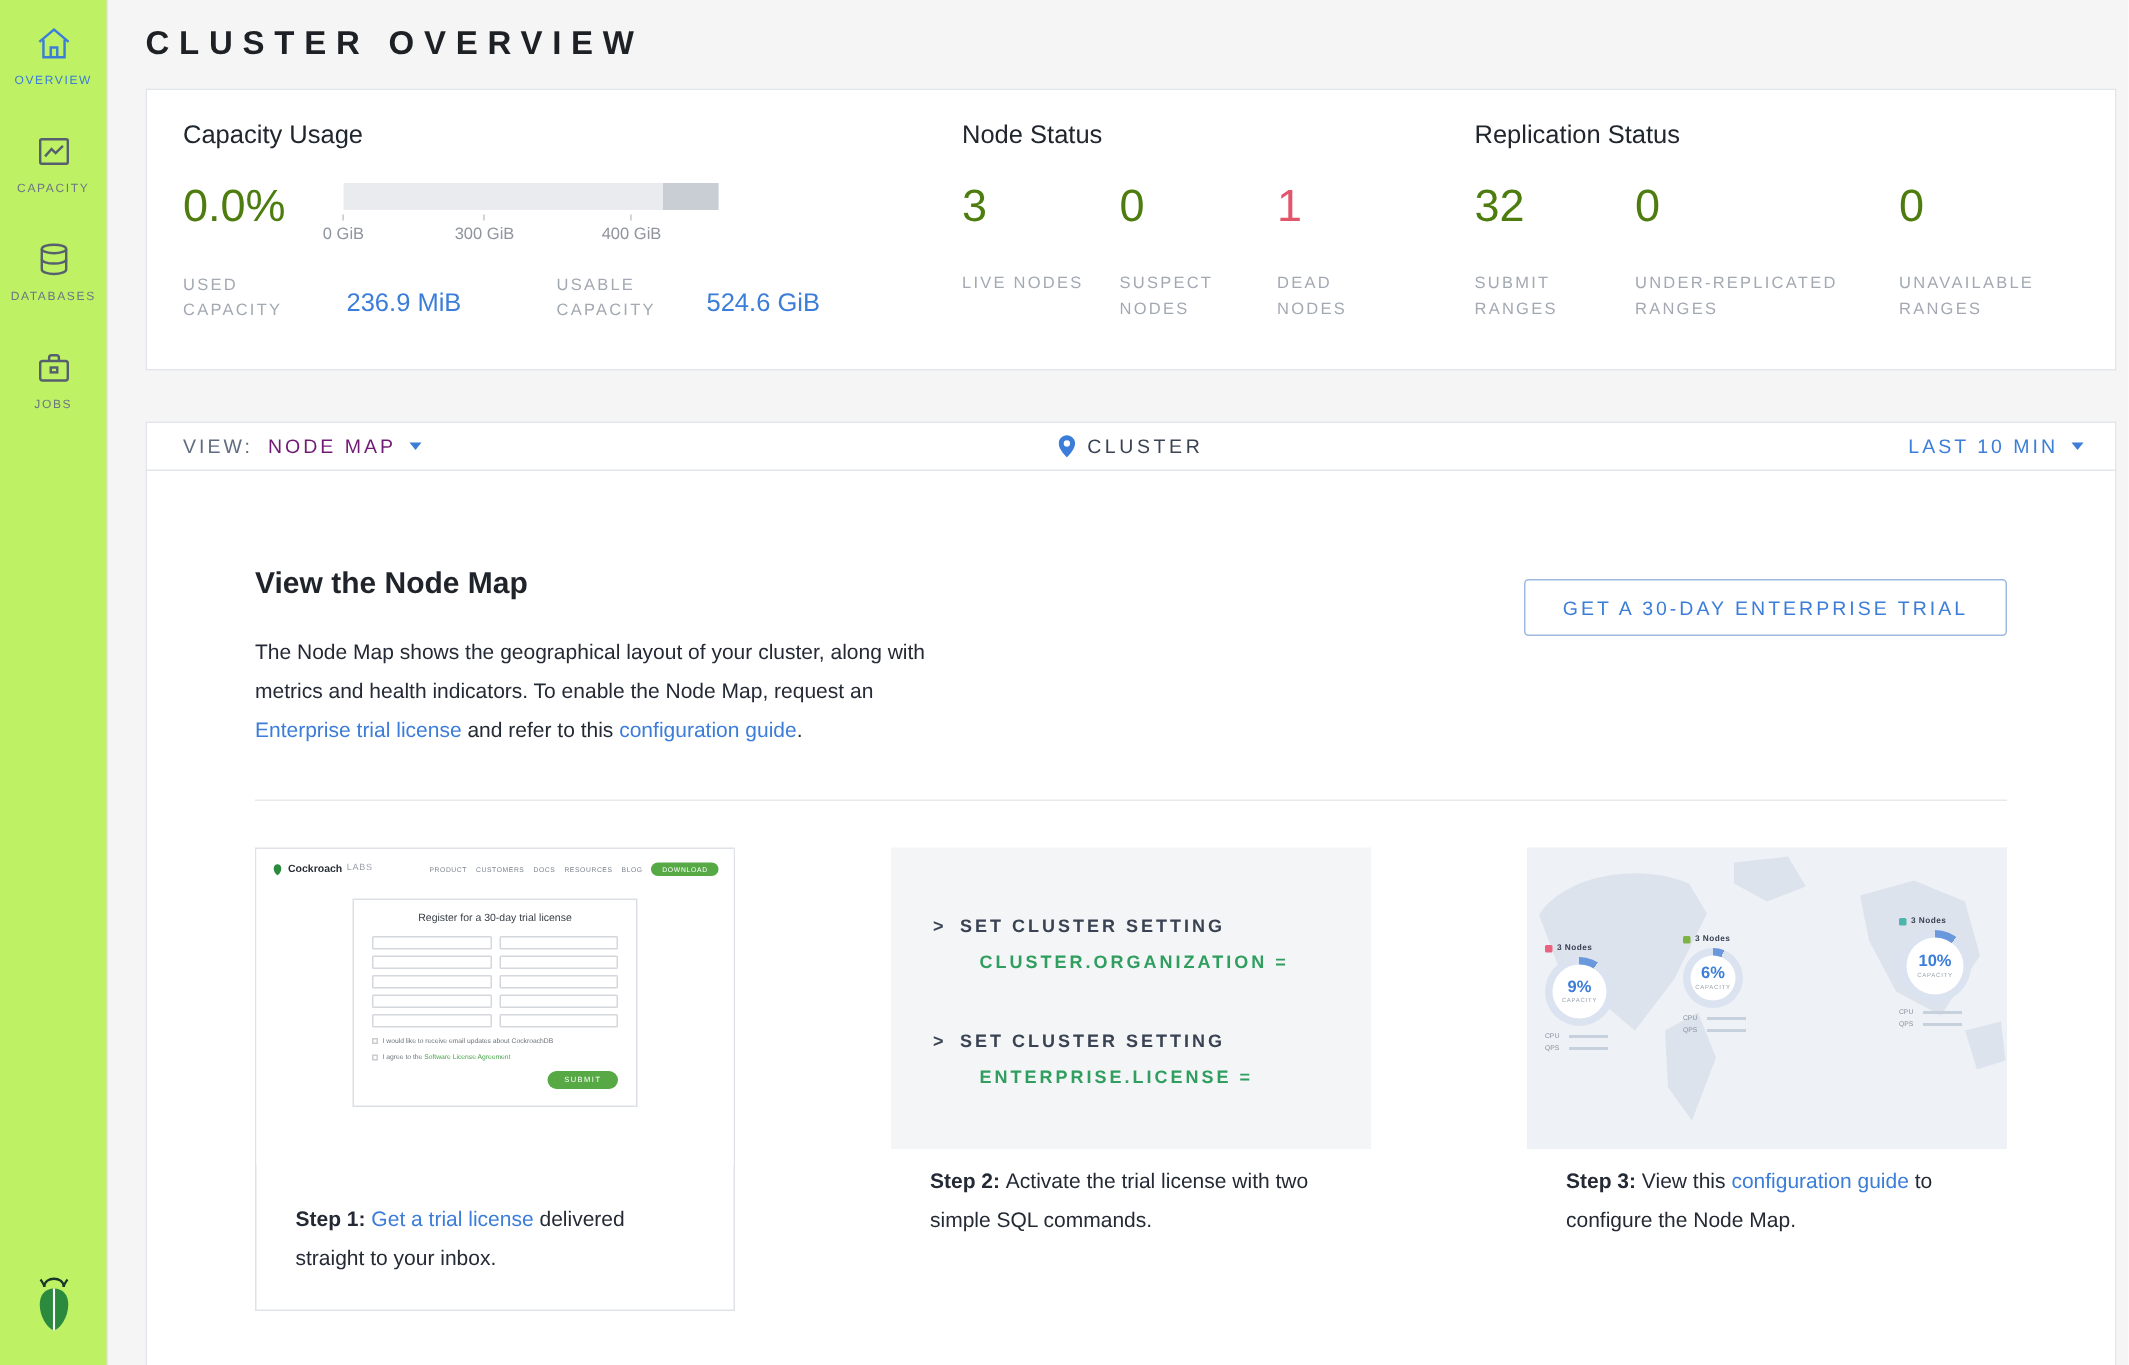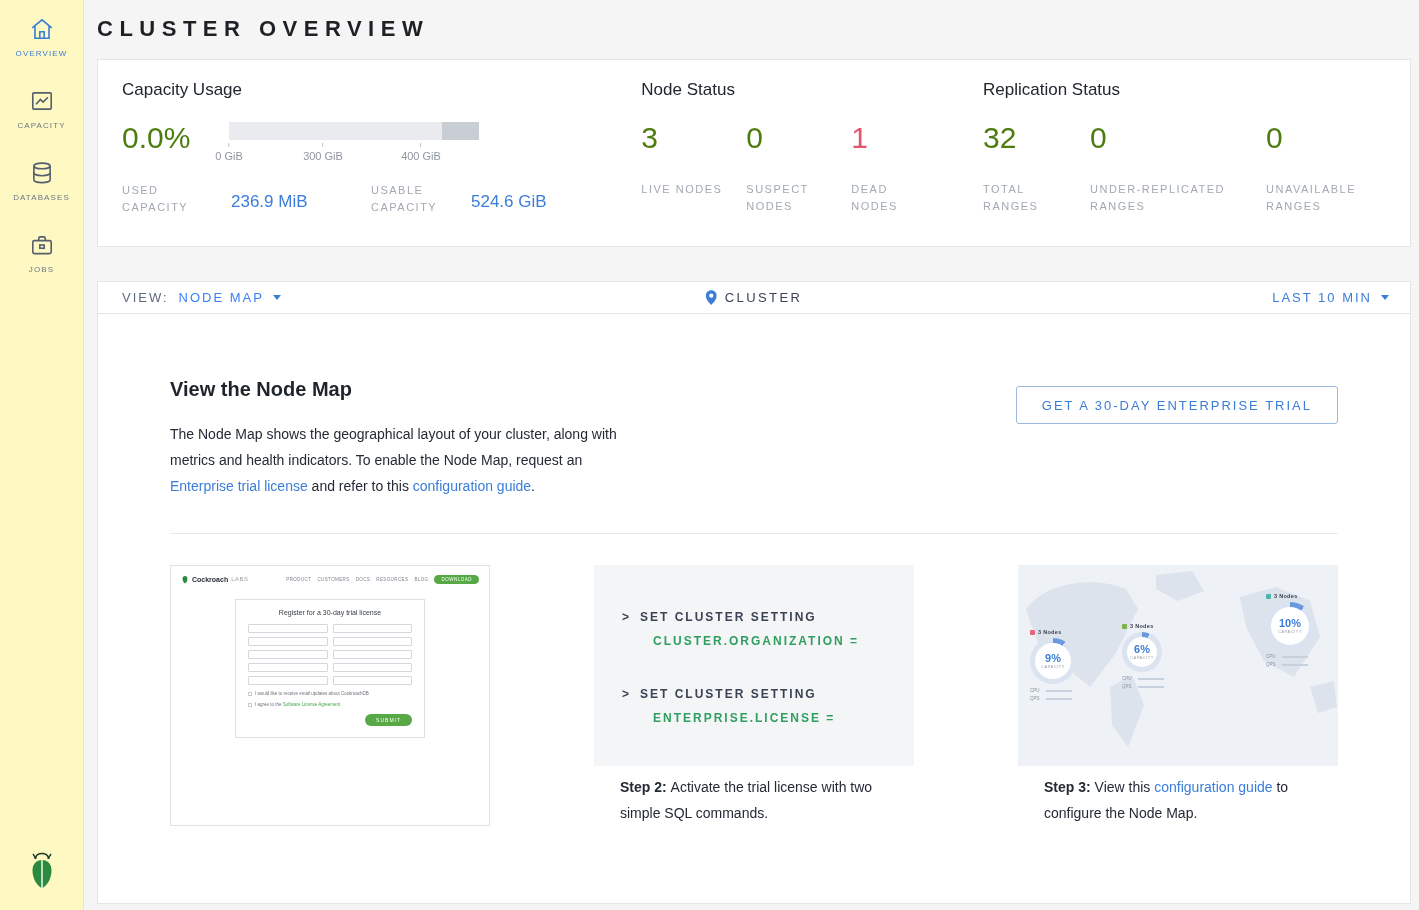--- a/index.html
+++ b/index.html
@@ -3,22 +3,22 @@
 <meta charset="utf-8">
 <style>
   * { box-sizing: border-box; }
   body {
     margin: 0; width: 1419px; height: 910px; overflow: hidden;
     background: #f5f5f5; color: #242a35;
     font-family: "Liberation Sans", "DejaVu Sans", sans-serif;
   }
   
   .sidebar {
-    position: fixed; left: 0; top: 0; width: 84px; height: 910px;
-    background: #fef9c3; border-right: 1px solid #e4e4e4;
+    position: fixed; left: 0; top: 0; width: 72px; height: 910px;
+    background: #bef264; border-right: 1px solid #e4e4e4;
     display: flex; flex-direction: column; align-items: center; padding-top: 16px;
   }
   .nav-item { display: flex; flex-direction: column; align-items: center; width: 68px; margin-bottom: 30px; color: #565f6e; cursor: pointer; }
   .nav-item .nav-label { font-size: 8px; letter-spacing: 1.1px; margin-top: 7px; color: #6c7584; }
   .nav-item.active, .nav-item.active .nav-label { color: #3b7dd8; }
   .nav-icon { width: 26px; height: 26px; }
   .logo { margin-top: auto; margin-bottom: 16px; }
   
   .content { margin-left: 68px; padding: 0 8px 10px 29px; }
   .page-title { font-size: 22px; font-weight: 700; letter-spacing: 6.5px; margin: 16px 0 17px; color: #1d2126; }
@@ -51,21 +51,21 @@
   .repl-section .c1 { width: 107px; } .repl-section .c1 .stat-label { width: 90px; }
   .repl-section .c2 { width: 176px; } .repl-section .c2 .stat-label { width: 162px; }
   .repl-section .c3 { width: 120px; } .repl-section .c3 .stat-label { width: 110px; }
   
   .view-bar {
     margin-top: 34px; background: #fff; border: 1px solid #e2e5e9; height: 33px;
     display: flex; align-items: center; padding: 0 21px 0 24px; position: relative;
     font-size: 13px; letter-spacing: 2px;
   }
   .vb-left { display: flex; align-items: center; color: #5f6b80; }
-  .vb-dropdown { color: #3b82f6; margin-left: 10px; display: flex; align-items: center; cursor: pointer; text-align: center; }
+  .vb-dropdown { color: #701a75; margin-left: 10px; display: flex; align-items: center; cursor: pointer; text-align: center; }
   .caret { width: 0; height: 0; border-left: 4px solid transparent; border-right: 4px solid transparent; border-top: 5px solid #3b7dd8; margin-left: 9px; display: inline-block; }
   .vb-center { position: absolute; left: 50%; transform: translateX(-50%); display: flex; align-items: center; color: #3a4354; letter-spacing: 2.4px; }
   .pin-icon { margin-right: 8px; display: inline-flex; }
   .vb-right { margin-left: auto; color: #3b7dd8; display: flex; align-items: center; cursor: pointer; }
   
   .panel { background: #fff; border: 1px solid #e2e5e9; margin-top: -1px; min-height: 591px; padding: 56px 72px 36px; }
   .panel-head { display: flex; justify-content: space-between; align-items: flex-start; }
   .nm-title { font-size: 20px; font-weight: 600; margin: 8px 0 20px; color: #1f242b; }
   .nm-desc { width: 452px; font-size: 14px; line-height: 26px; margin: 0; color: #242a35; }
   a.link { color: #3b7dd8; text-decoration: none; cursor: pointer; }
@@ -222,21 +222,21 @@
           <div class="stat-label">DEAD NODES</div>
         </div>
       </div>
     </div>
 
     <div class="repl-section">
       <h2 class="section-title">Replication Status</h2>
       <div class="stats-row">
         <div class="stat-col c1">
           <div class="big-num">32</div>
-          <div class="stat-label">TOTAL RANGES</div>
+          <div class="stat-label">SUBMIT RANGES</div>
         </div>
         <div class="stat-col c2">
           <div class="big-num">0</div>
           <div class="stat-label">UNDER-REPLICATED RANGES</div>
         </div>
         <div class="stat-col c3">
           <div class="big-num">0</div>
           <div class="stat-label">UNAVAILABLE RANGES</div>
         </div>
       </div>
@@ -317,20 +317,21 @@
             </div>
             <div class="mini-check-row">
               <span class="mini-checkbox"></span>
               <span class="mini-check-text"><span>I agree to the </span><span class="mini-agree-link">Software License Agreement</span></span>
             </div>
             <div class="mini-submit-row">
               <span class="mini-submit">SUBMIT</span>
             </div>
           </div>
         </div>
+        <p class="step-caption"><strong>Step 1: </strong><a class="link">Get a trial license</a><span> delivered straight to your inbox.</span></p>
       </div>
 
       <div class="step-card">
         <div class="code-box">
           <div class="code-pair">
             <div class="code-line"><span class="prompt">&gt;</span><span>SET CLUSTER SETTING</span></div>
             <div class="code-line arg">CLUSTER.ORGANIZATION =</div>
           </div>
           <div class="code-pair">
             <div class="code-line"><span class="prompt">&gt;</span><span>SET CLUSTER SETTING</span></div>
@@ -387,21 +388,21 @@
               <div class="region-row">
                   <span class="region-row-label">CPU</span>
                   <span class="region-row-bar"></span>
                 </div>
               <div class="region-row">
                   <span class="region-row-label">QPS</span>
                   <span class="region-row-bar"></span>
                 </div>
             </div>
           </div>
-          <div class="map-region" style="left:248px; top:28px;">
+          <div class="map-region" style="left:248px; top:46px;">
             <div class="region-head">
               <span class="region-dot dot-teal"></span>
               <span class="region-nodes">3 Nodes</span>
             </div>
             <div class="donut d3">
               <div class="donut-center">
                 <div class="donut-pct">10%</div>
                 <div class="donut-cap">CAPACITY</div>
               </div>
             </div>

